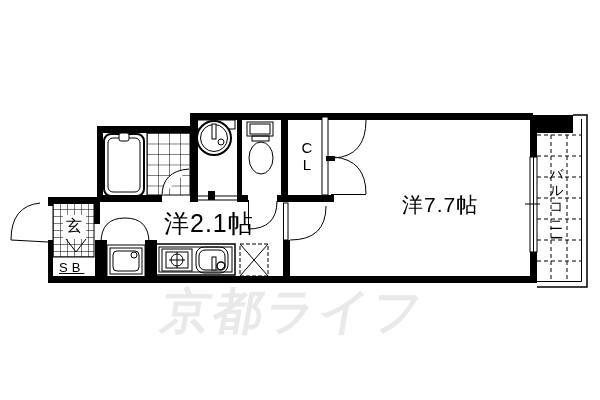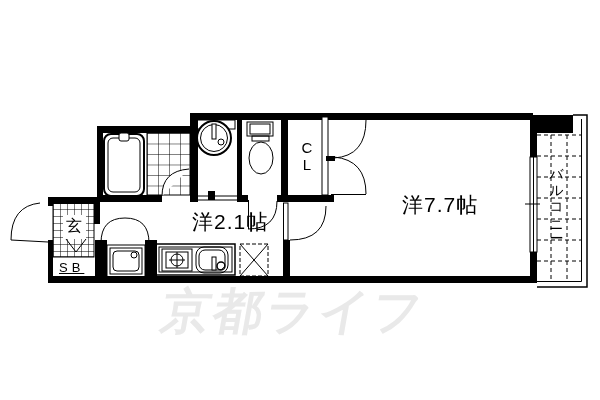--- a/index.html
+++ b/index.html
@@ -3,21 +3,21 @@
 <meta charset="utf-8">
 <style>
   html,body{margin:0;padding:0;background:#fff;}
   .stage{
     position:relative;width:600px;height:400px;background:#fff;overflow:hidden;
     font-family:"Liberation Sans","DejaVu Sans",sans-serif;
   }
   .stage svg{position:absolute;left:0;top:0;}
   .lbl{position:absolute;color:#000;white-space:nowrap;line-height:1;}
   .lbl-main{left:402px;top:194px;font-size:21px;letter-spacing:1px;}
-  .lbl-kitchen{left:164px;top:211px;font-size:21px;letter-spacing:1px;margin-left:28px;}
+  .lbl-kitchen{left:164px;top:211px;font-size:25px;letter-spacing:1px;}
   .lbl-cl{left:299px;top:139px;font-size:15px;width:16px;text-align:center;line-height:17px;}
   .lbl-cl span{display:block;}
   .lbl-balcony{left:550px;top:158px;font-size:14px;writing-mode:vertical-rl;text-orientation:upright;letter-spacing:2px;line-height:1;}
   .lbl-genkan{left:66px;top:218px;font-size:16px;}
   .lbl-sb{left:59px;top:261px;font-size:13px;letter-spacing:4px;text-decoration:underline;}
   .watermark{
     position:absolute;left:156px;top:279px;font-size:49px;font-weight:bold;
     letter-spacing:3px;transform:skewX(-10deg);transform-origin:left bottom;
   }
 </style>

